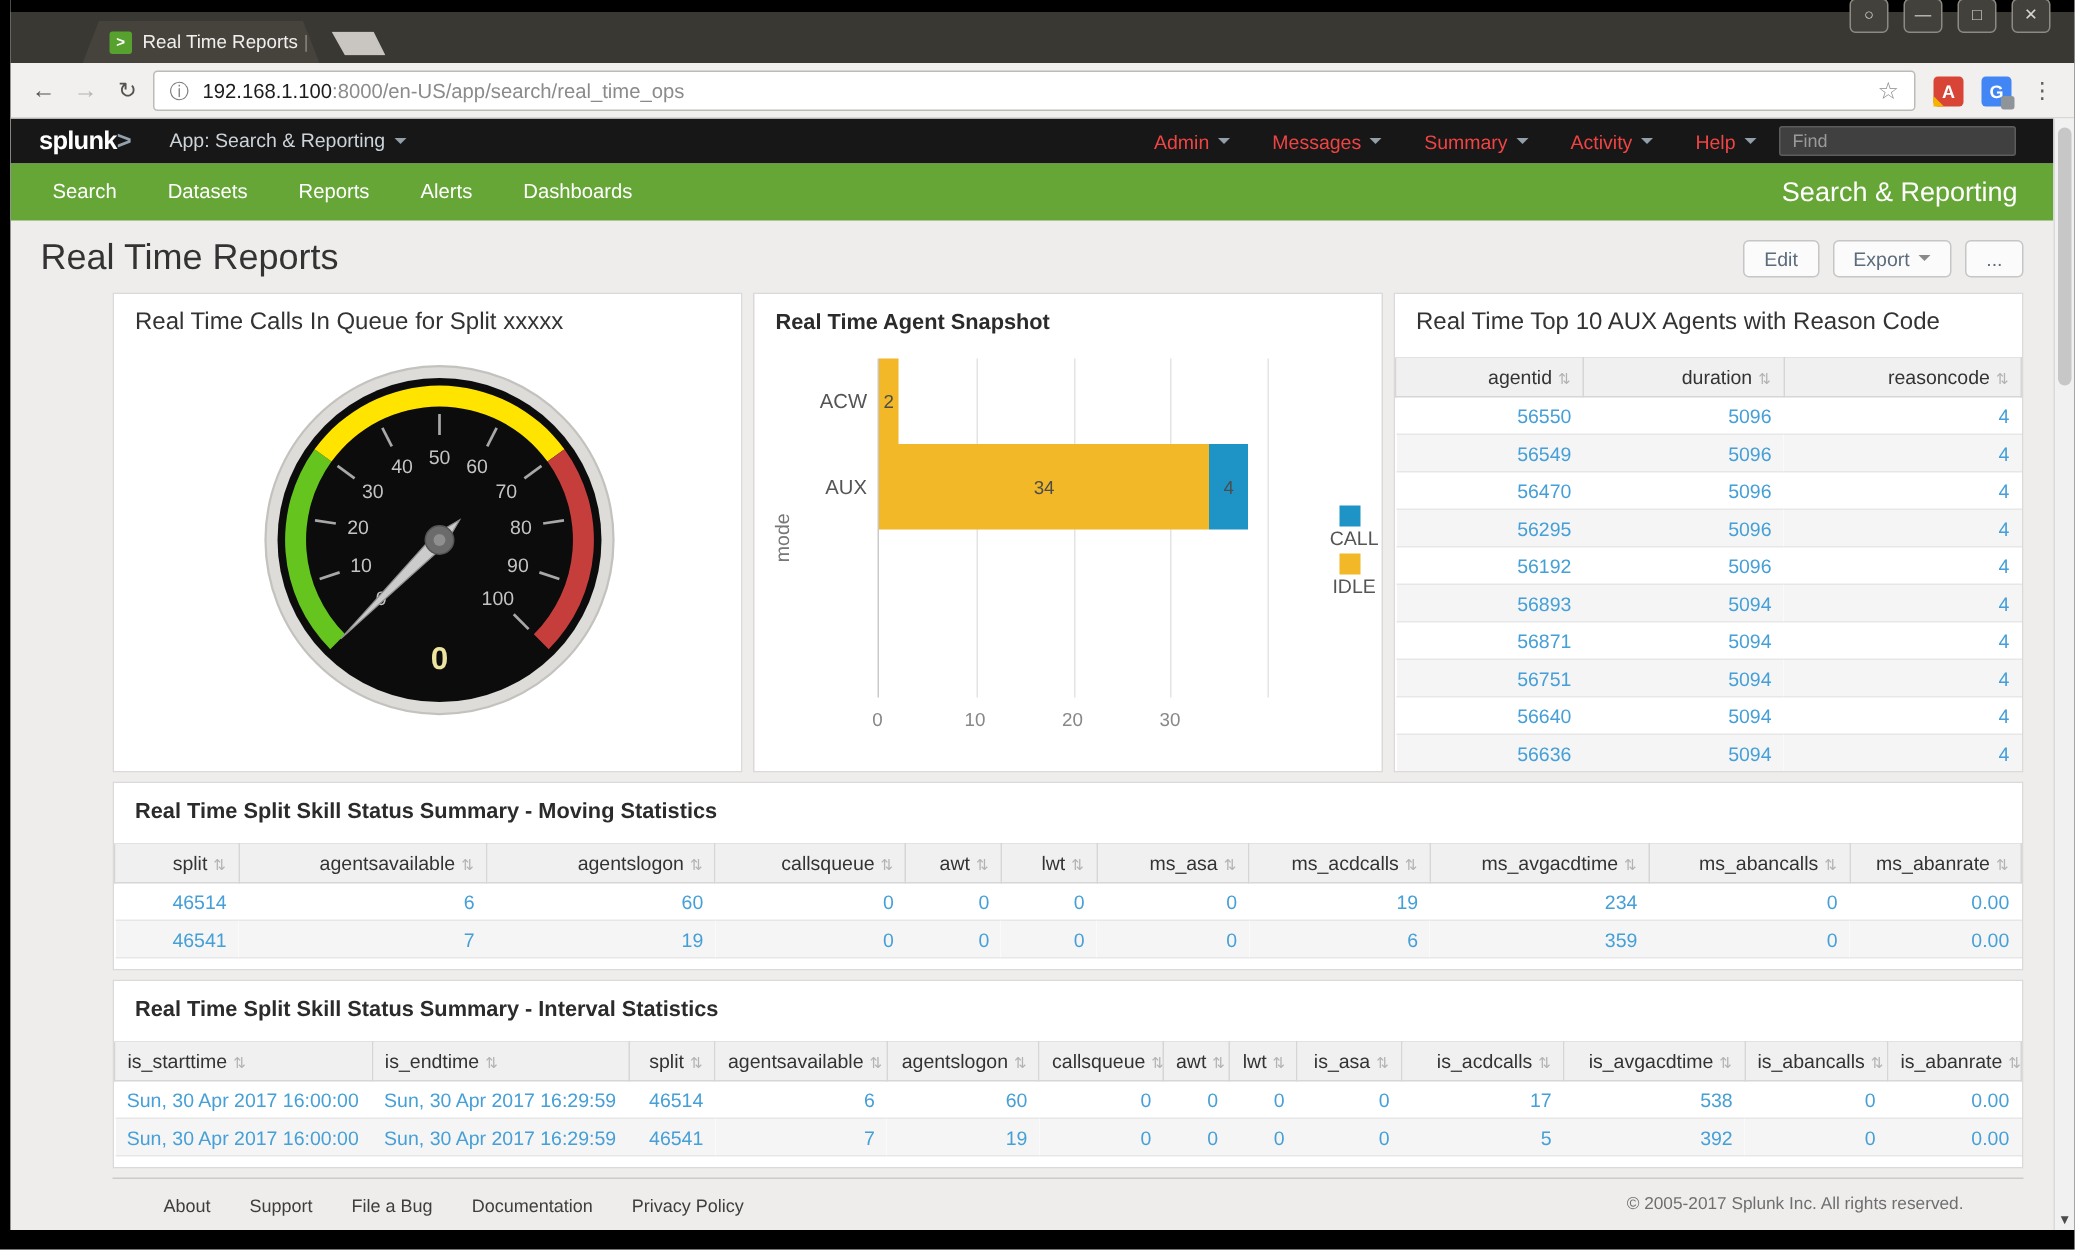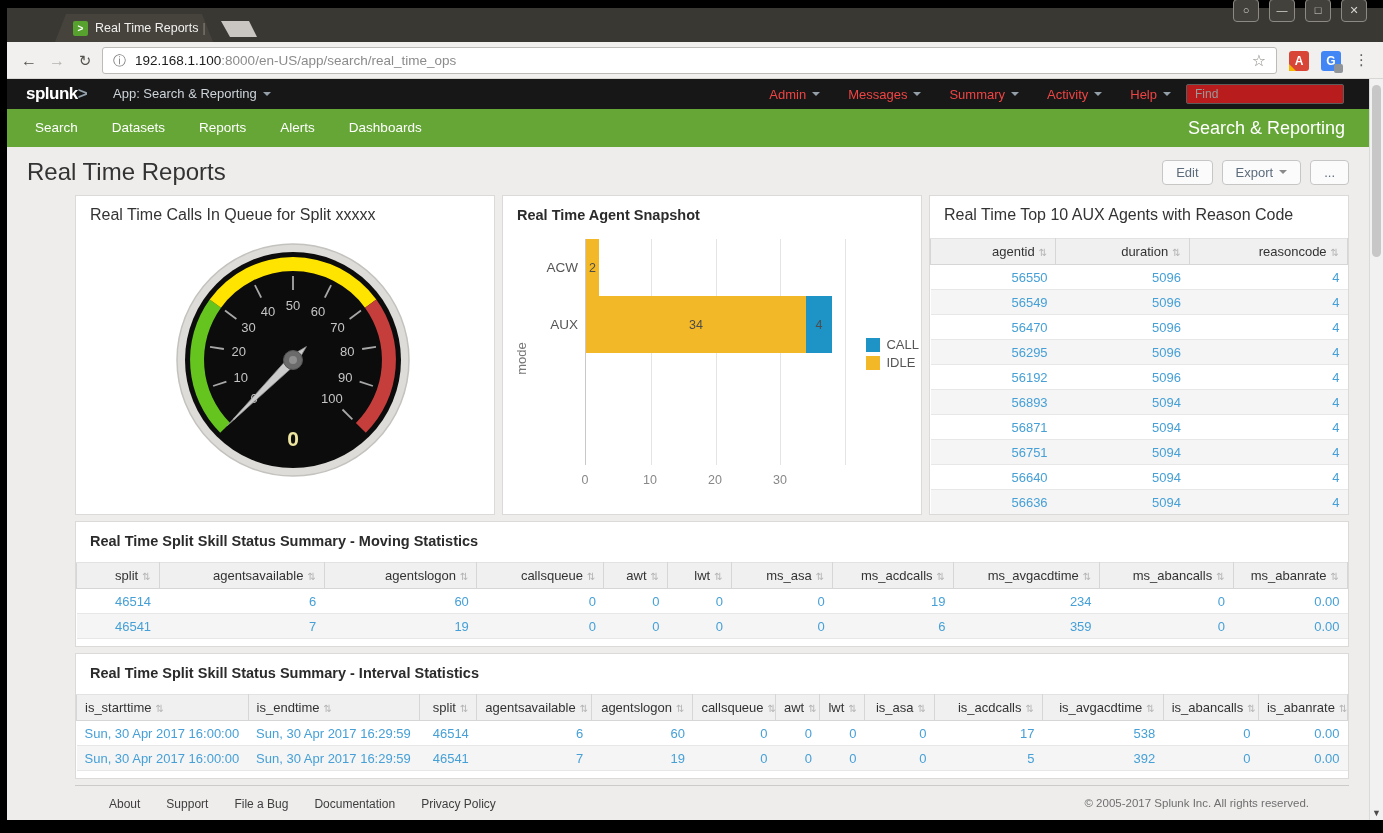--- a/index.html
+++ b/index.html
@@ -51,21 +51,21 @@
 
   
   .splunkbar { position:absolute; top:0; left:0; right:14px; height:30px; background:#171717; }
   .logo { position:absolute; left:19px; top:0; line-height:30px; font-size:17px; font-weight:bold; color:#fff; letter-spacing:-0.5px; }
   .logo-caret { color:#93a2ad; font-weight:bold; }
   .appmenu { position:absolute; left:106px; top:0; line-height:30px; color:#ccd3d9; font-size:13px; display:flex; align-items:center; height:30px; }
   .caret { width:0; height:0; border-left:4px solid transparent; border-right:4px solid transparent;
            border-top:4px solid #93a0aa; margin-left:6px; display:inline-block; }
   #top-menus { position:absolute; right:198px; top:0; height:30px; display:flex; align-items:center; gap:28px; }
   .tm-item { color:#ef4444; font-size:13px; display:flex; align-items:center; }
-  .findbox { position:absolute; right:25px; top:5px; width:158px; height:20px; background:#b91c1c; border:1px solid #5c5c5c;
+  .findbox { position:absolute; right:25px; top:5px; width:158px; height:20px; background:#404040; border:1px solid #5c5c5c;
              border-radius:2px; }
   .findbox input { width:100%; height:100%; background:transparent; border:none; outline:none;
                    color:#b6b6b6; font-size:12px; padding:0 8px; font-family:inherit; }
   .findbox input::placeholder { color:#9a9a9a; }
 
   
   .navbar { position:absolute; top:30px; left:0; right:14px; height:38px; background:#65a637; }
   #nav-items { display:flex; padding-left:11px; }
   .nav-item { padding:0 17px; line-height:38px; font-size:13.5px; color:#fff; }
   .nav-app { position:absolute; right:24px; top:0; line-height:38px; font-size:18px; font-weight:300; color:#fff; }
@@ -105,21 +105,21 @@
   .bc-rows { position:absolute; left:0; right:0; top:0; bottom:0; display:flex; flex-direction:column; justify-content:flex-start; }
   .bc-row { position:relative; height:57px; display:flex; align-items:stretch; }
   .bc-cat { position:absolute; left:-88px; width:80px; top:0; bottom:0; display:flex; align-items:center;
             justify-content:flex-end; color:#555; font-size:13.5px; }
   .bc-seg { display:flex; align-items:center; justify-content:center; color:#4d4d4d; font-size:12.5px; overflow:visible; }
   .bc-xaxis { position:absolute; left:82px; right:76px; bottom:4px; height:18px; }
   .bc-xaxis span { position:absolute; transform:translateX(-50%); color:#888; font-size:12.5px; }
   .bc-ylabel { position:absolute; left:2px; top:50%; transform:rotate(-90deg) translateX(40%); transform-origin:center;
                color:#777; font-size:13px; }
   .bc-legend { position:absolute; right:2px; top:104px; }
-  .bc-leg-item { display:flex; align-items:center; margin-bottom:3px; }
+  .bc-leg-item { display:flex; align-items:center; margin-bottom:3px;flex-direction:column; }
   .bc-leg-swatch { width:14px; height:14px; margin-right:6px; flex:none; }
   .bc-leg-label { color:#555; font-size:13px; }
 
   
   .pfooter { margin-top:6px; border-top:1px solid #cccbc9; padding:11px 0 0; display:flex; align-items:flex-start; }
   #footer-links { display:flex; gap:26px; margin-left:34px; flex:1; }
   .f-link { color:#3e3e3e; font-size:12px; }
   .f-copy { color:#6f6f6f; font-size:11.5px; margin-right:40px; }
 </style>
 </head>

